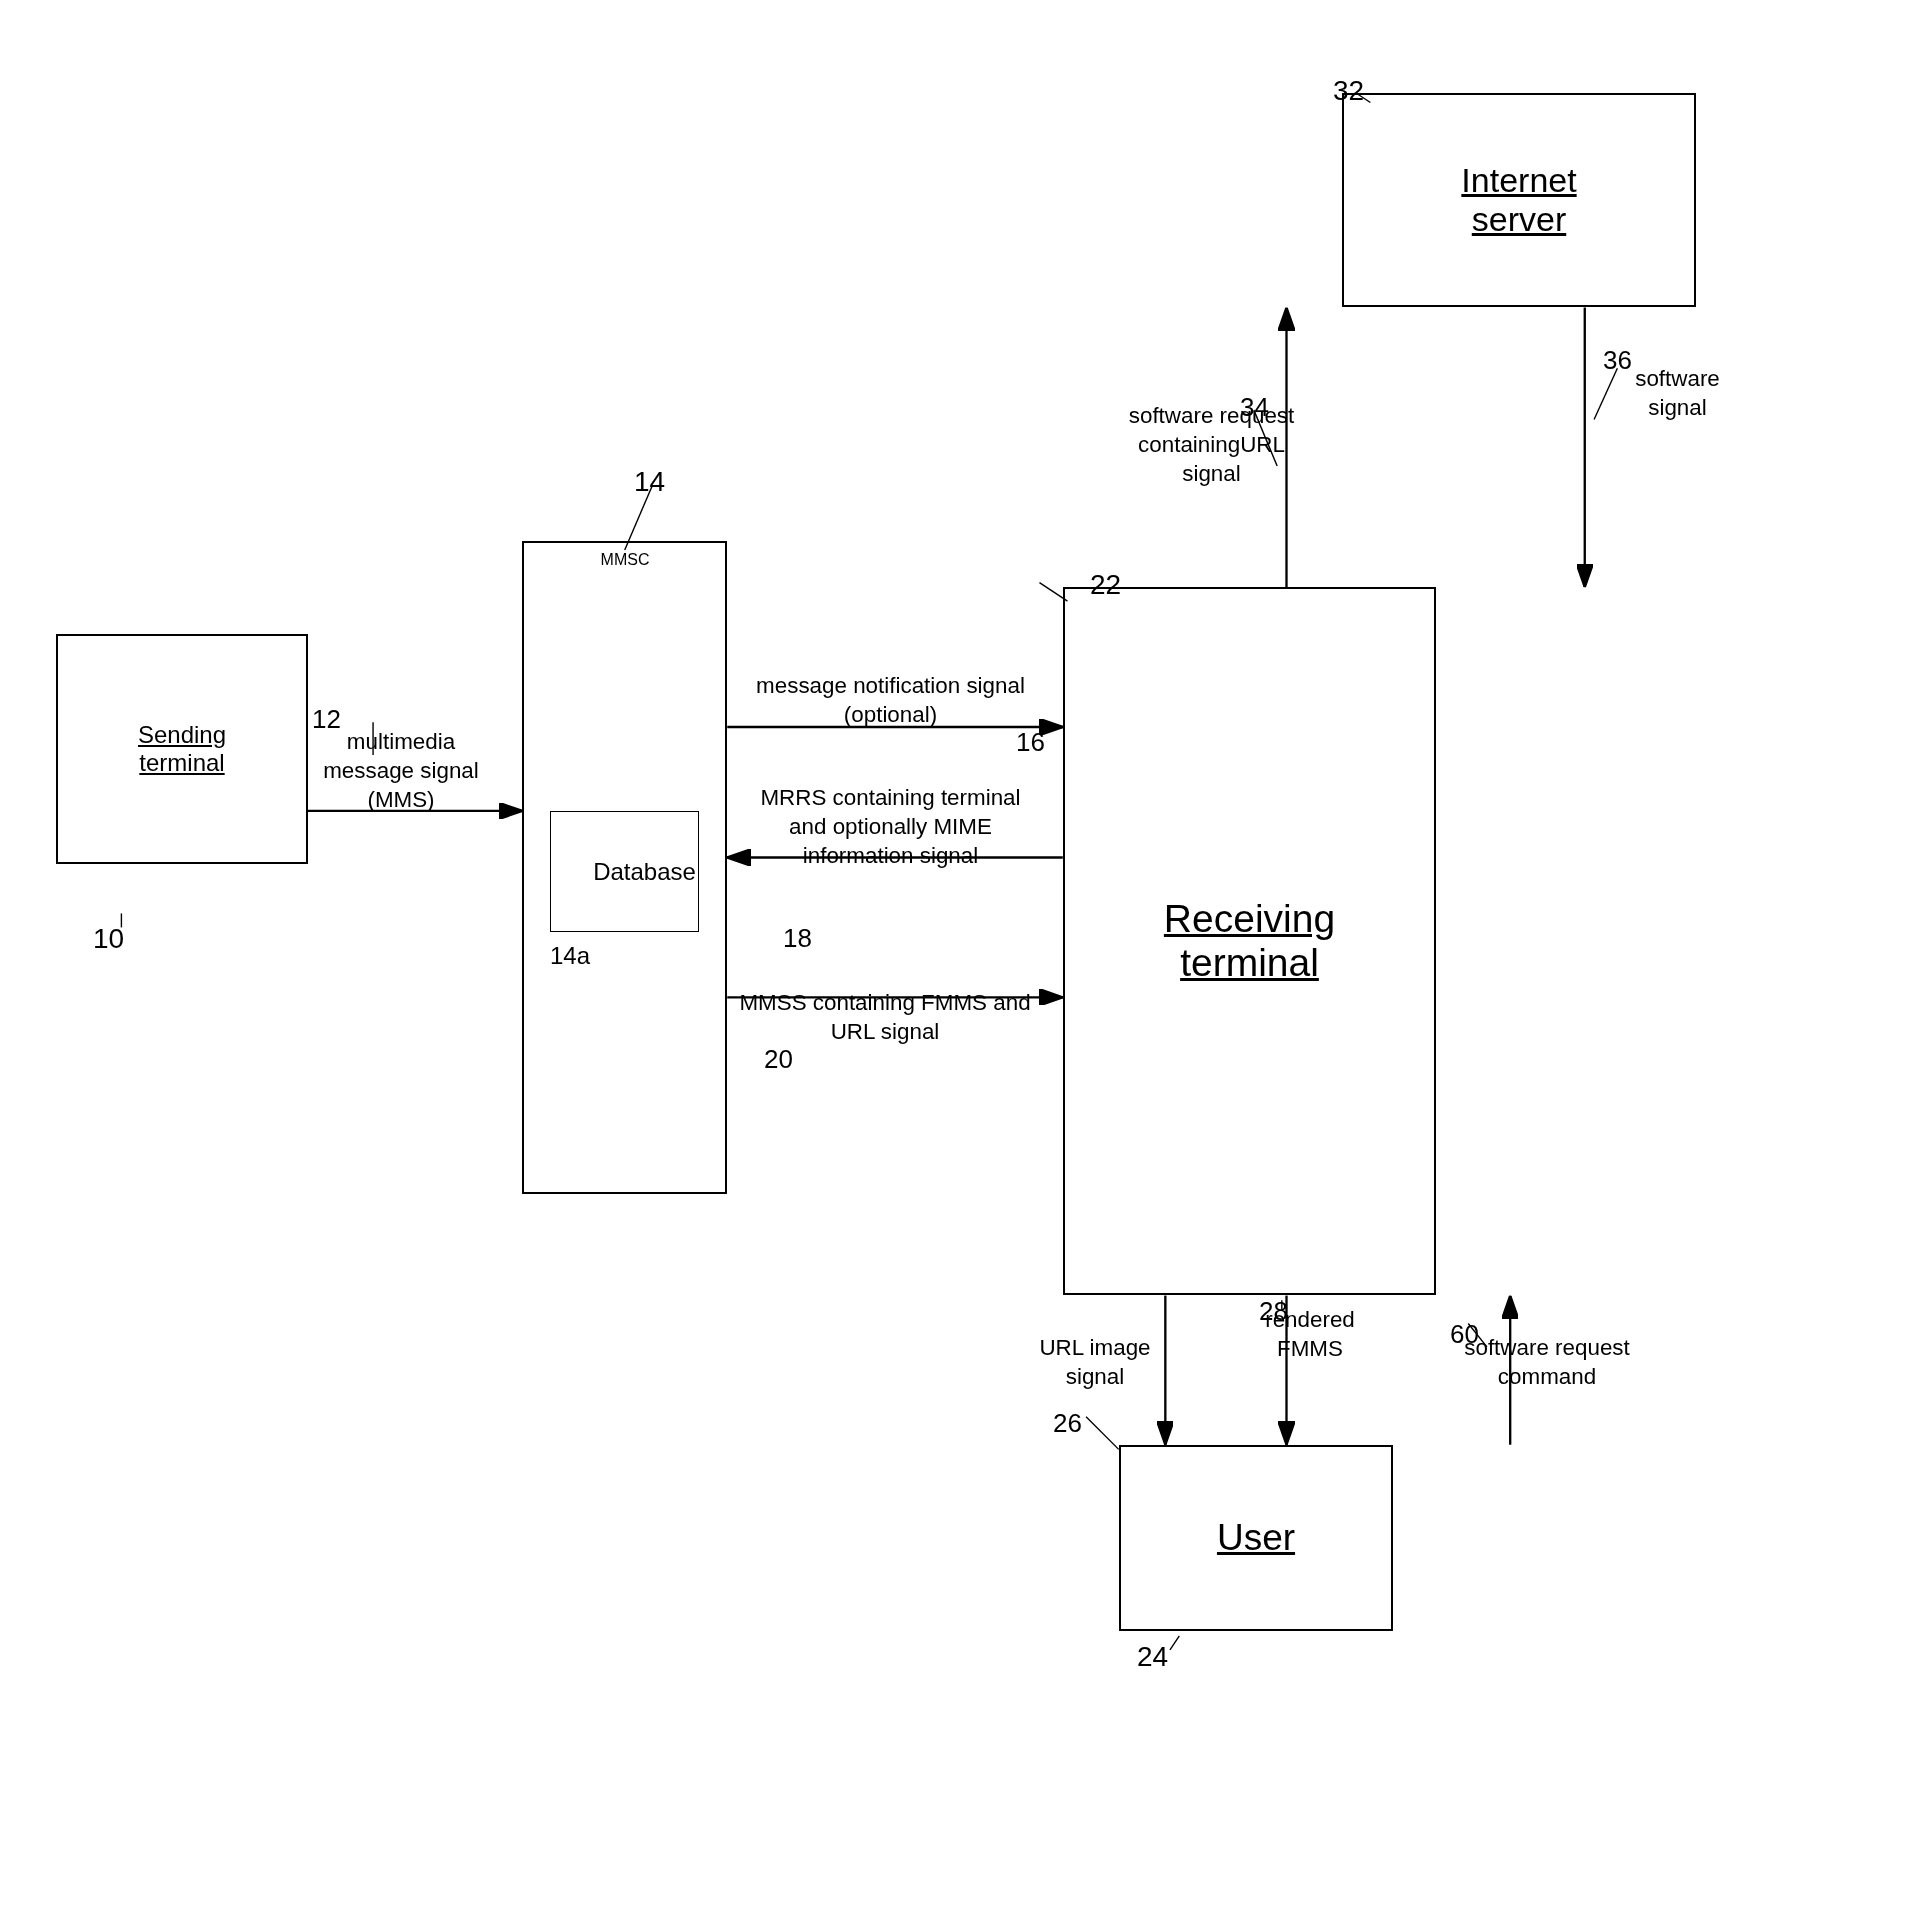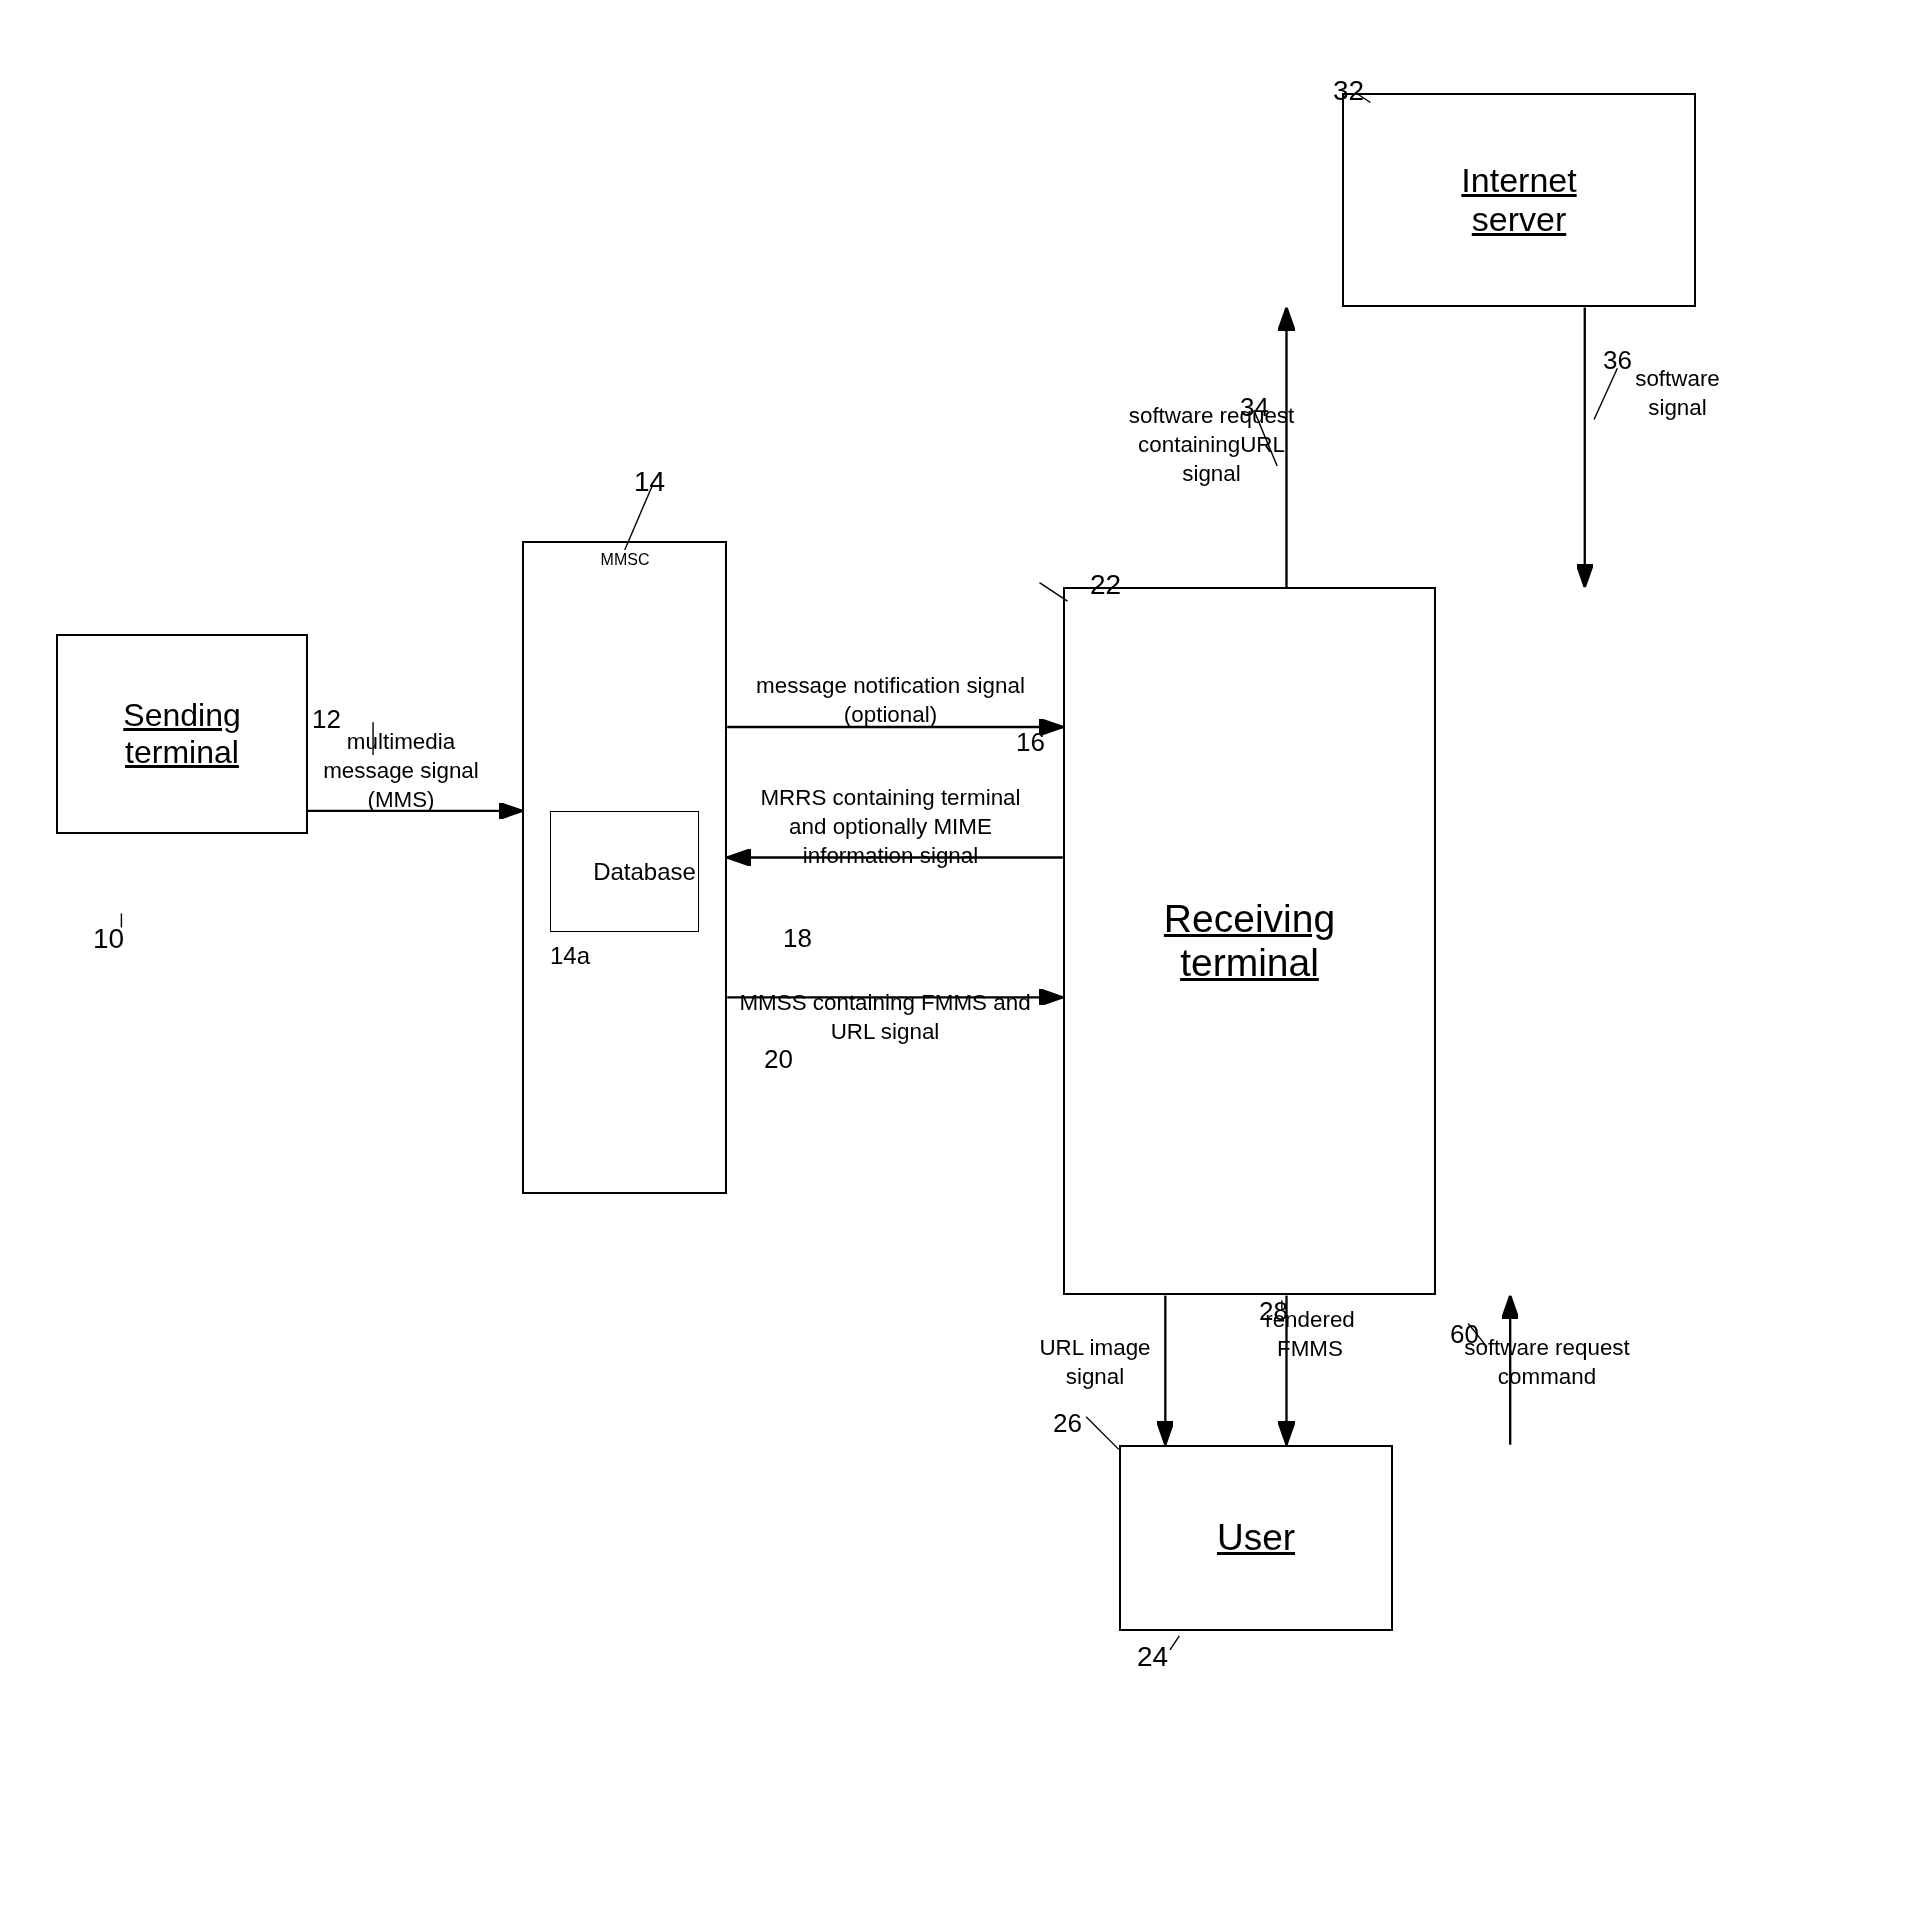--- a/index.html
+++ b/index.html
@@ -92,21 +92,21 @@
 
     <line x1="1380" y1="1390" x2="1380" y2="1550" stroke="#000" stroke-width="2.5" marker-end="url(#arrowhead)"></line>
 
     <line x1="1620" y1="1550" x2="1620" y2="1390" stroke="#000" stroke-width="2.5" marker-end="url(#arrowhead)"></line>
 
     <line x1="1380" y1="630" x2="1380" y2="330" stroke="#000" stroke-width="2.5" marker-end="url(#arrowhead)"></line>
 
     <line x1="1700" y1="330" x2="1700" y2="630" stroke="#000" stroke-width="2.5" marker-end="url(#arrowhead)"></line>
   </svg>
 
-  <div class="box" style="left:56px; top:634px; width:252px; height:200px; font-size:32px;">
+  <div class="box" style="left:56px; top:634px; width:252px; height:230px; font-size:24px;">
     <span style="white-space:pre-line;">Sending
 terminal</span>
   </div>
 
   <div class="ref-num" style="left:93px; top:923px;">10</div>
 
   <div class="box" style="left:522px; top:541px; width:205px; height:653px; font-size:32px;">
   </div>
 
   <div class="label" style="left:541px; top:550px; width:168px;">MMSC</div>

